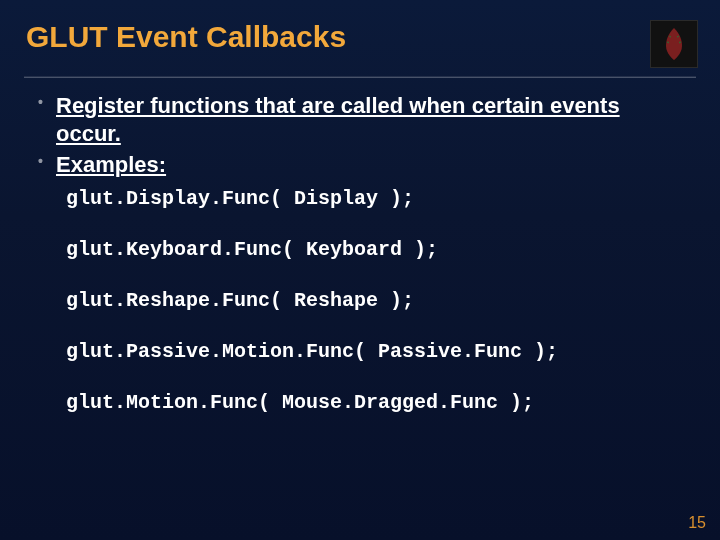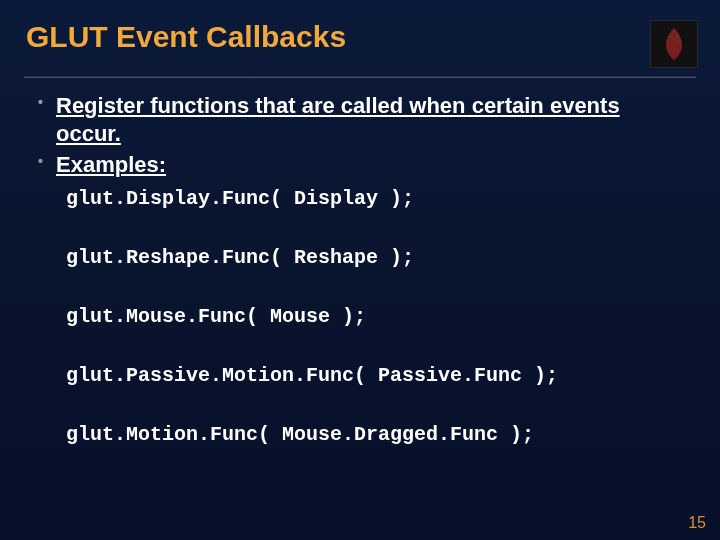--- a/index.html
+++ b/index.html
@@ -71,21 +71,21 @@
     position: absolute;
     left: -18px;
     top: 2px;
     font-size: 14px;
     color: rgba(255,255,255,0.55);
   }
   .code-list {
     margin: 8px 0 0 46px;
     display: flex;
     flex-direction: column;
-    gap: 36px;
+    gap: 28px;
   }
   .code-line {
     font-family: "Courier New", Courier, monospace;
     font-size: 20px;
     font-weight: 700;
     color: #fff;
     white-space: nowrap;
   }
   .page-num {
     position: absolute;
@@ -111,20 +111,20 @@
 
   <hr class="hr">
 
   <ul class="bullets">
     <li>Register functions that are called when certain events occur.</li>
     <li>Examples:</li>
   </ul>
 
   <div class="code-list">
     <div class="code-line">glut.Display.Func( Display );</div>
+    <div class="code-line">glut.Keyboard.Func( Keyboard );</div>
     <div class="code-line">glut.Reshape.Func( Reshape );</div>
-    <div class="code-line">glut.Mouse.Func( Mouse );</div>
     <div class="code-line">glut.Passive.Motion.Func( Passive.Func );</div>
     <div class="code-line">glut.Motion.Func( Mouse.Dragged.Func );</div>
   </div>
 
   <div class="page-num">15</div>
 </div>
 
 </body></html>

